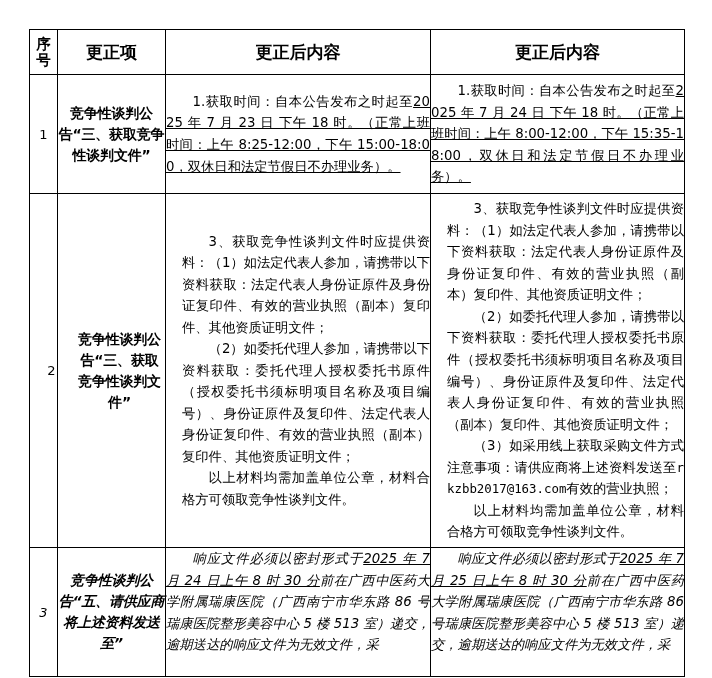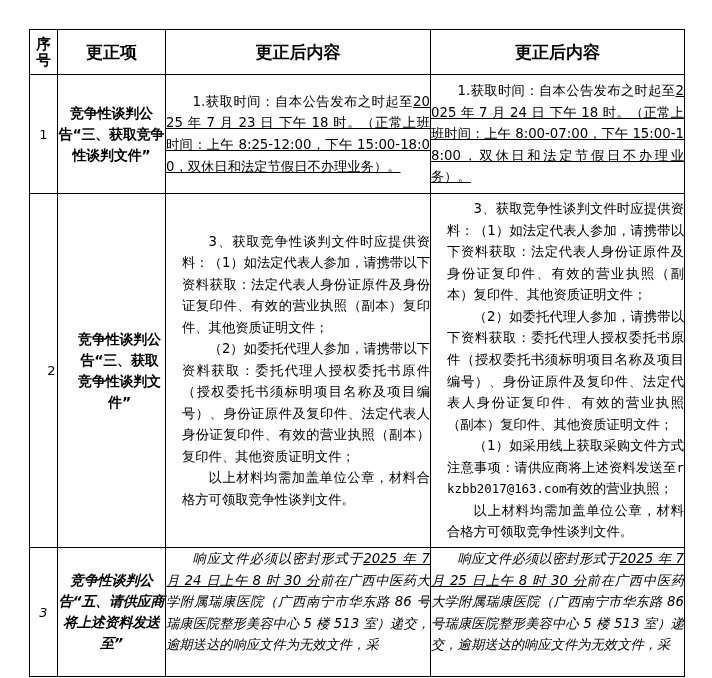--- a/index.html
+++ b/index.html
@@ -122,36 +122,36 @@
     </thead>
     <tbody>
 
       <tr class="row-1">
         <td class="seq-cell">1</td>
         <td class="item-cell">竞争性谈判公告“三、获取竞争性谈判文件”</td>
         <td class="body-cell">
           <p><span>1.获取时间：自本公告发布之时起至</span><span class="u">2025 年 7 月 23 日 下午 18 时。（正常上班时间：上午 8:25-12:00，下午 15:00-18:00，双休日和法定节假日不办理业务）。</span></p>
         </td>
         <td class="body-cell">
-          <p><span>1.获取时间：自本公告发布之时起至</span><span class="u">2025 年 7 月 24 日 下午 18 时。（正常上班时间：上午 8:00-07:00，下午 15:00-18:00，双休日和法定节假日不办理业务）。</span></p>
+          <p><span>1.获取时间：自本公告发布之时起至</span><span class="u">2025 年 7 月 24 日 下午 18 时。（正常上班时间：上午 8:00-12:00，下午 15:35-18:00，双休日和法定节假日不办理业务）。</span></p>
         </td>
       </tr>
 
       <tr class="row-2">
         <td class="seq-cell">2</td>
         <td class="item-cell">竞争性谈判公告“三、获取竞争性谈判文件”</td>
         <td class="body-cell">
           <p>3、获取竞争性谈判文件时应提供资料：（1）如法定代表人参加，请携带以下资料获取：法定代表人身份证原件及身份证复印件、有效的营业执照（副本）复印件、其他资质证明文件；</p>
           <p>（2）如委托代理人参加，请携带以下资料获取：委托代理人授权委托书原件（授权委托书须标明项目名称及项目编号）、身份证原件及复印件、法定代表人身份证复印件、有效的营业执照（副本）复印件、其他资质证明文件；</p>
           <p>以上材料均需加盖单位公章，材料合格方可领取竞争性谈判文件。</p>
         </td>
         <td class="body-cell">
           <p>3、获取竞争性谈判文件时应提供资料：（1）如法定代表人参加，请携带以下资料获取：法定代表人身份证原件及身份证复印件、有效的营业执照（副本）复印件、其他资质证明文件；</p>
           <p>（2）如委托代理人参加，请携带以下资料获取：委托代理人授权委托书原件（授权委托书须标明项目名称及项目编号）、身份证原件及复印件、法定代表人身份证复印件、有效的营业执照（副本）复印件、其他资质证明文件；</p>
-          <p><span>（1）如采用线上获取采购文件方式注意事项：请供应商将上述资料发送至</span><span class="mono">rkzbb2017@163.com</span><span>有效的营业执照；</span></p>
+          <p><span>（3）如采用线上获取采购文件方式注意事项：请供应商将上述资料发送至</span><span class="mono">rkzbb2017@163.com</span><span>有效的营业执照；</span></p>
           <p>以上材料均需加盖单位公章，材料合格方可领取竞争性谈判文件。</p>
         </td>
       </tr>
 
       <tr class="row-3">
         <td class="seq-cell">3</td>
         <td class="item-cell">竞争性谈判公告“五、请供应商将上述资料发送至”</td>
         <td class="body-cell">
           <p><span>响应文件必须以密封形式于</span><span class="u">2025 年 7 月 24 日上午 8 时 30 分</span><span>前在广西中医药大学附属瑞康医院（广西南宁市华东路 86 号瑞康医院整形美容中心 5 楼 513 室）递交，逾期送达的响应文件为无效文件，采</span></p>
         </td>

